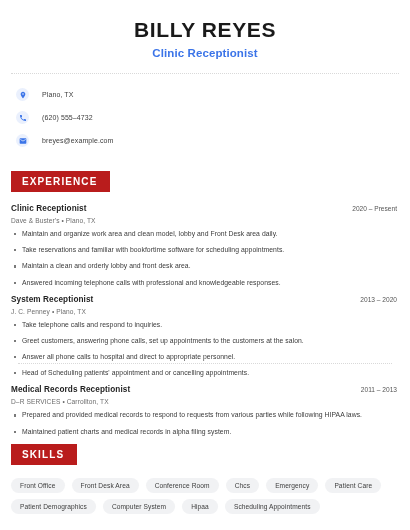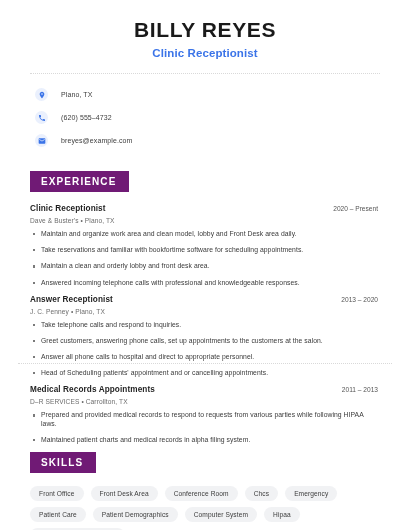--- a/index.html
+++ b/index.html
@@ -11,21 +11,21 @@
     width: 410px;
     height: 530px;
     font-family: "Liberation Sans", sans-serif;
     color: #2b2b2b;
     overflow: hidden;
   }
   .page {
     width: 410px;
     height: 390px;
     box-sizing: border-box;
-    padding: 0 30px;
+    padding: 0 11px;
     position: relative;
     background: #fff;
   }
 
   
   .header {
     text-align: center;
     padding-top: 18px;
   }
   .full-name {
@@ -74,21 +74,21 @@
   .contact-text {
     font-size: 7px;
     color: #3d3d3d;
     margin-left: 13px;
     letter-spacing: 0.1px;
   }
 
   
   .section-badge {
     display: inline-block;
-    background: #701a75;
+    background: #b91c1c;
     color: #ffffff;
     font-size: 10px;
     font-weight: bold;
     letter-spacing: 1.1px;
     padding: 5px 13px 5px 11px;
     margin-left: 0px;
   }
   .section-exp { margin-top: 20px; }
   .section-skills { }
 
@@ -225,35 +225,35 @@
         <ul class="bullets">
           <li>Maintain and organize work area and clean model, lobby and Front Desk area daily.</li>
           <li>Take reservations and familiar with bookfortime software for scheduling appointments.</li>
           <li>Maintain a clean and orderly lobby and front desk area.</li>
           <li>Answered incoming telephone calls with professional and knowledgeable responses.</li>
         </ul>
       </div>
 
       <div class="job">
         <div class="job-head">
-          <span class="job-role">Answer Receptionist</span>
+          <span class="job-role">System Receptionist</span>
           <span class="job-dates">2013 – 2020</span>
         </div>
         <div class="job-company">J. C. Penney • Plano, TX</div>
         <ul class="bullets">
           <li>Take telephone calls and respond to inquiries.</li>
           <li>Greet customers, answering phone calls, set up appointments to the customers at the salon.</li>
           <li>Answer all phone calls to hospital and direct to appropriate personnel.</li>
           <li>Head of Scheduling patients' appointment and or cancelling appointments.</li>
         </ul>
       </div>
 
       <div class="job">
         <div class="job-head">
-          <span class="job-role">Medical Records Appointments</span>
+          <span class="job-role">Medical Records Receptionist</span>
           <span class="job-dates">2011 – 2013</span>
         </div>
         <div class="job-company">D–R SERVICES • Carrollton, TX</div>
         <ul class="bullets">
           <li>Prepared and provided medical records to respond to requests from various parties while following HIPAA laws.</li>
           <li>Maintained patient charts and medical records in alpha filing system.</li>
         </ul>
       </div>
 
     </div>

